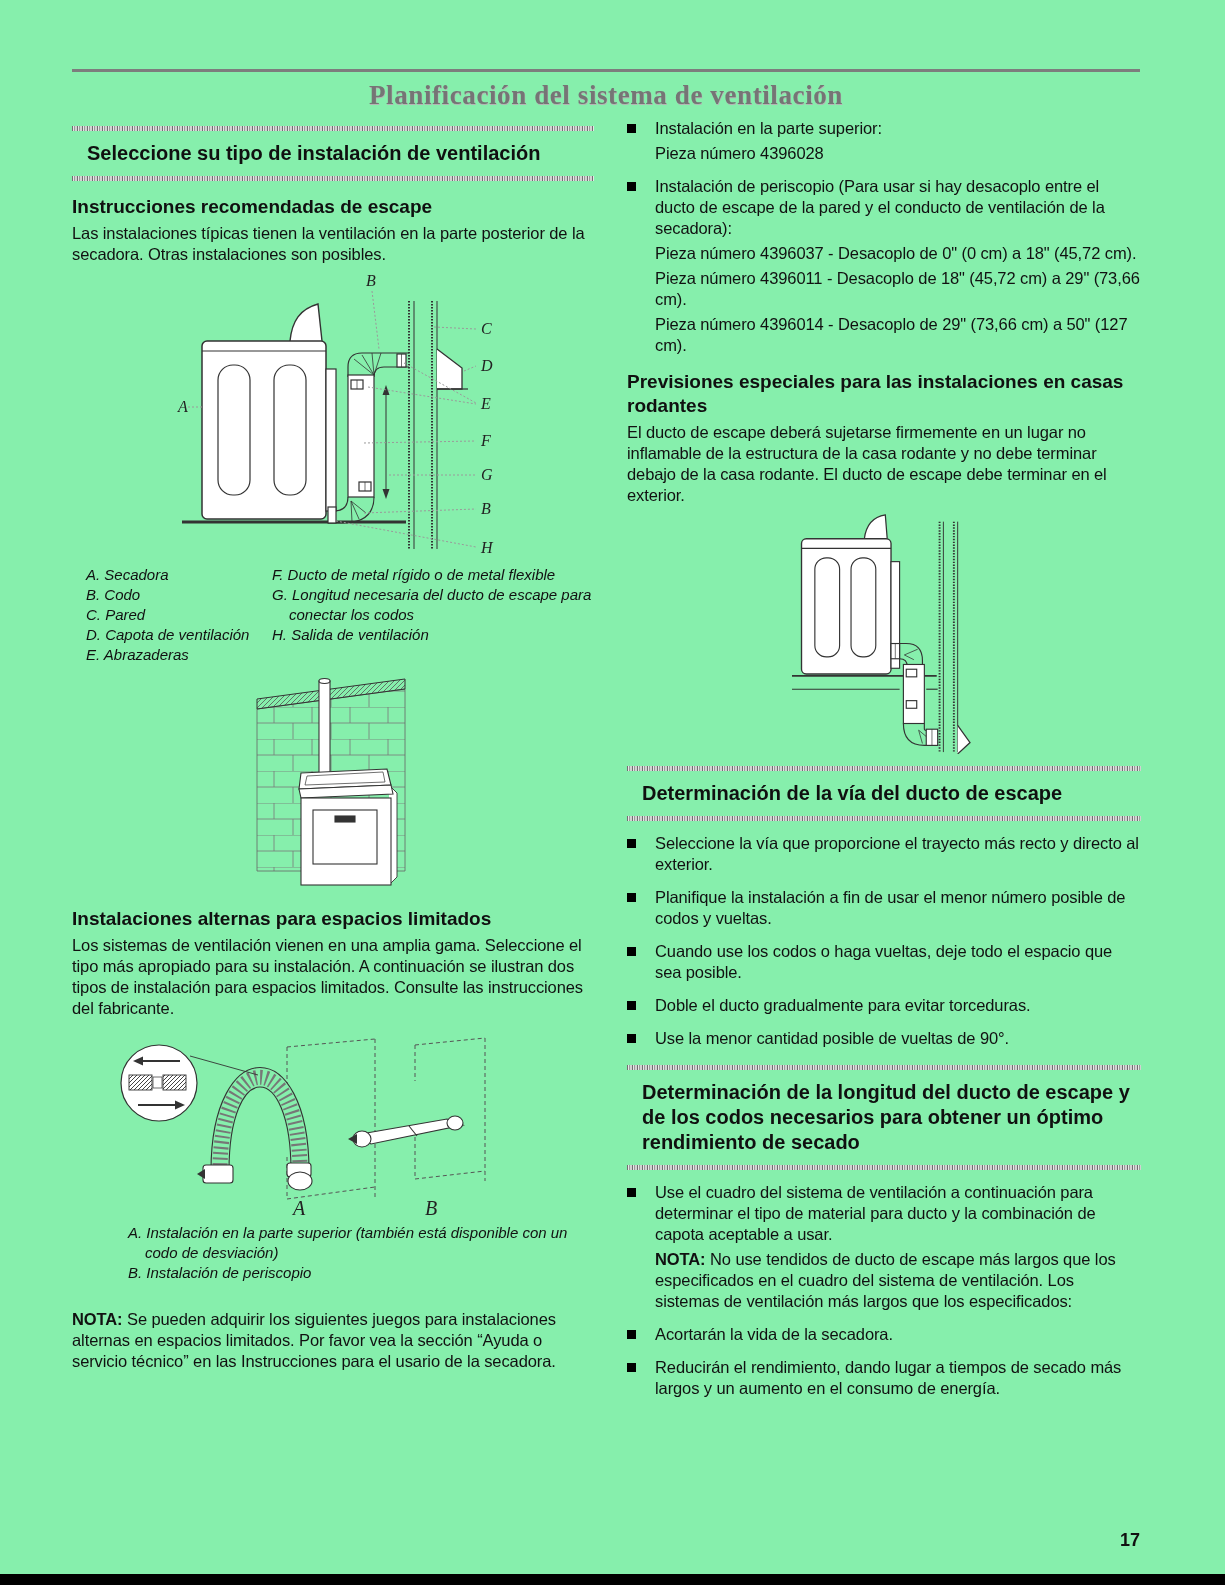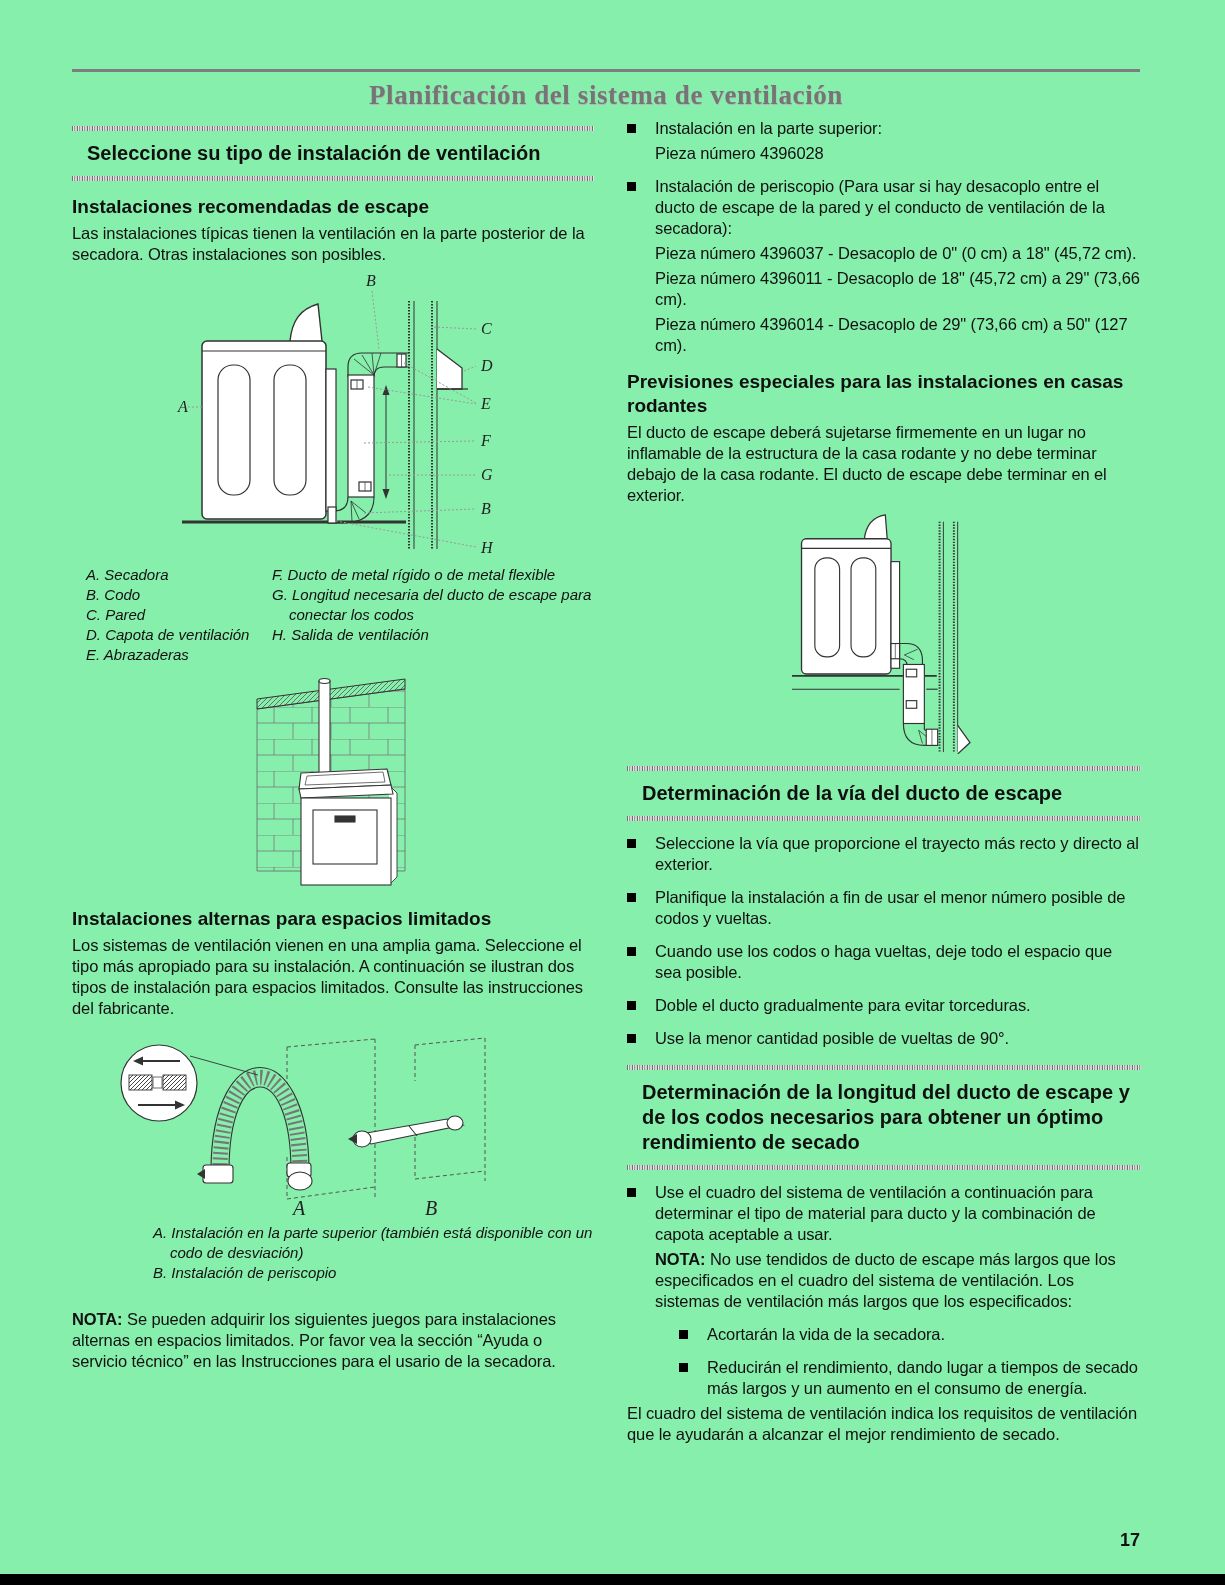--- a/index.html
+++ b/index.html
@@ -16,28 +16,28 @@
       background:
         repeating-linear-gradient(90deg,#6f6f6f 0 1px,#e6e6e6 1px 2px,#9a9a9a 2px 3px,#d2d2d2 3px 5px),
         repeating-linear-gradient(0deg,rgba(255,255,255,.4) 0 1px,rgba(0,0,0,.15) 1px 2px);}
   .sechead h2{font-size:20px;line-height:25px;font-weight:bold;margin:10px 0 10px 15px;color:#101010;}
   h3{font-size:19px;line-height:24px;font-weight:bold;margin:14px 0 0 0;color:#101010;}
   .p{font-size:16.5px;line-height:21px;margin:4px 0 0 0;letter-spacing:-.1px;} .mt14{margin-top:4px;} .mt26{margin-top:26px;}
   .bullet{display:flex;margin-top:12px;}
   .bullet .sq{flex:0 0 9px;width:9px;height:9px;background:#000;margin-top:6px;}
   .bullet .txt{margin-left:19px;font-size:16.5px;line-height:21px;letter-spacing:-.1px;}
   .indent1{margin-left:28px;}
-  .subbullet{display:flex;margin-top:12px;margin-left:52px;}
+  .subbullet{display:flex;margin-top:12px;}
   .subbullet .sq{flex:0 0 9px;width:9px;height:9px;background:#000;margin-top:6px;}
   .subbullet .txt{margin-left:19px;font-size:16.5px;line-height:21px;letter-spacing:-.1px;}
   .legend{display:flex;margin-top:6px;font-style:italic;font-size:15px;line-height:20px;}
   .legend .lc1{width:186px;margin-left:14px;}
   .legend .lc2{flex:1;}
   .hang{padding-left:17px;text-indent:-17px;}
-  .figcap{margin:2px 0 0 81px;font-style:italic;font-size:15px;line-height:20px;}
+  .figcap{margin:2px 0 0 56px;font-style:italic;font-size:15px;line-height:20px;}
   .diagram{display:block;}
   .pageno{position:absolute;left:1120px;top:1530px;font-size:18px;font-weight:bold;color:#111;}
   .bottom-bar{position:absolute;left:0;bottom:0;width:1225px;height:11px;background:#000;}
   svg text{font-family:"Liberation Serif",serif;font-style:italic;font-size:16px;fill:#222;}
   svg text.big{font-size:20px;}
 </style>
 </head>
 <body>
 
 <div id="page">
@@ -45,21 +45,21 @@
   <div class="page-title">Planificación del sistema de ventilación</div>
 
   <div class="col col-left">
 
     <div class="sechead">
       <div class="band"></div>
       <h2>Seleccione su tipo de instalación de ventilación</h2>
       <div class="band"></div>
     </div>
 
-    <h3>Instalaciones recomendadas de escape</h3>
+    <h3>Instrucciones recomendadas de escape</h3>
     <p class="p">Las instalaciones típicas tienen la ventilación en la parte posterior de la secadora. Otras instalaciones son posibles.</p>
 
     <svg class="diagram" width="320" height="288" viewBox="0 0 320 288" style="margin:6px 0 0 104px;">
       <g stroke="#333" fill="none" stroke-width="1.2">
 
         <line x1="233" y1="30" x2="233" y2="278" stroke-width="2" stroke-dasharray="1.5,1.5"></line>
         <line x1="238" y1="30" x2="238" y2="278" stroke-width="1"></line>
         <line x1="256" y1="30" x2="256" y2="278" stroke-width="2" stroke-dasharray="1.5,1.5"></line>
         <line x1="261" y1="30" x2="261" y2="278" stroke-width="1"></line>
 
@@ -317,18 +317,17 @@
 
     <div class="subbullet">
       <span class="sq"></span>
       <span class="txt">Acortarán la vida de la secadora.</span>
     </div>
     <div class="subbullet">
       <span class="sq"></span>
       <span class="txt">Reducirán el rendimiento, dando lugar a tiempos de secado más largos y un aumento en el consumo de energía.</span>
     </div>
 
-    <p class="p mt14">El cuadro del sistema de ventilación indica los requisitos de ventilación que le ayudarán a alcanzar el mejor rendimiento de secado.</p>
   </div>
 
   <div class="pageno">17</div>
   <div class="bottom-bar"></div>
 </div>
 
 </body></html>

